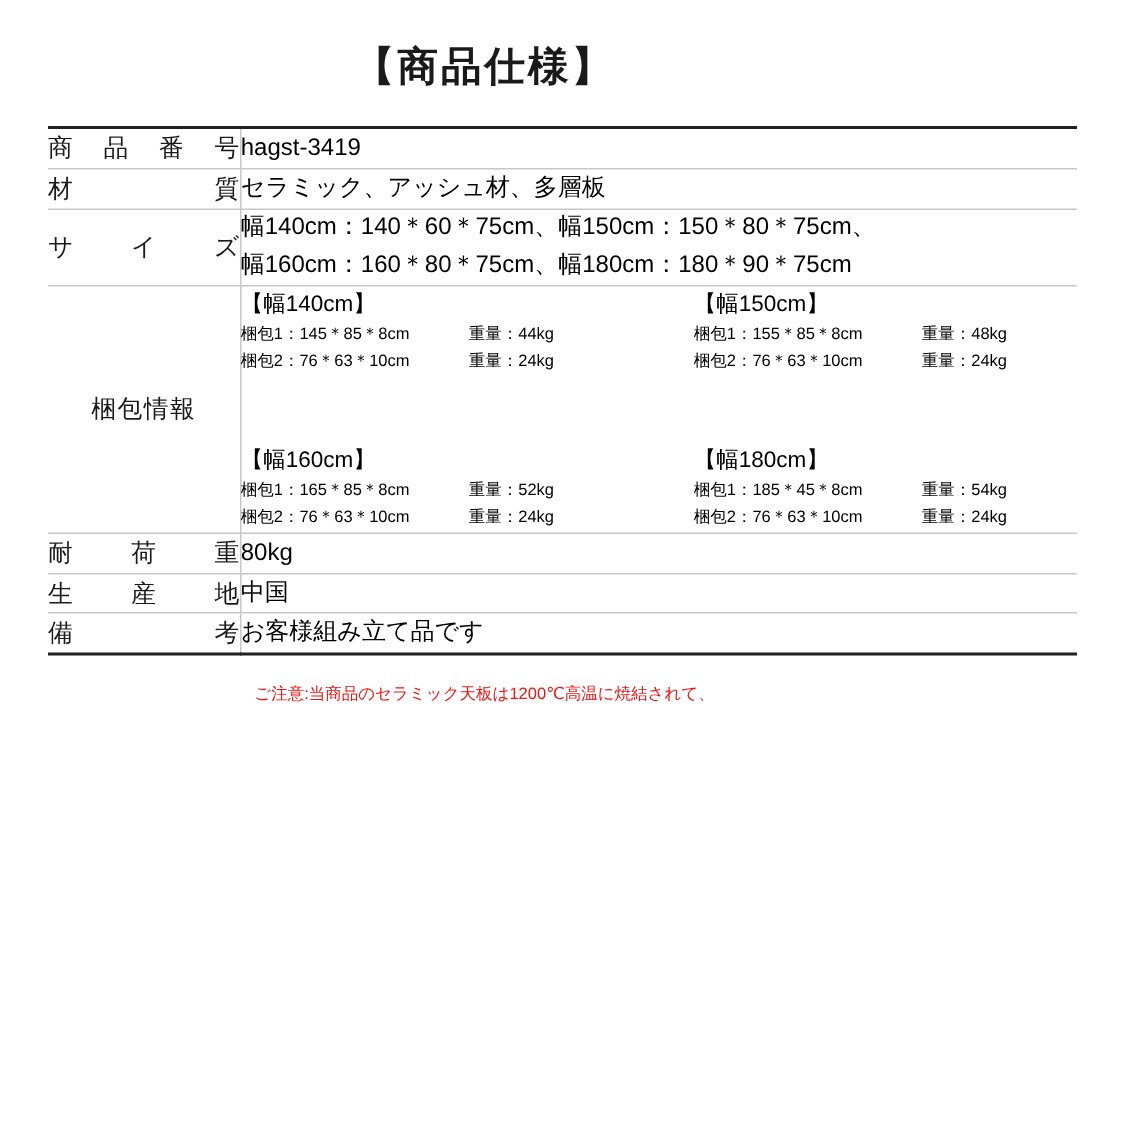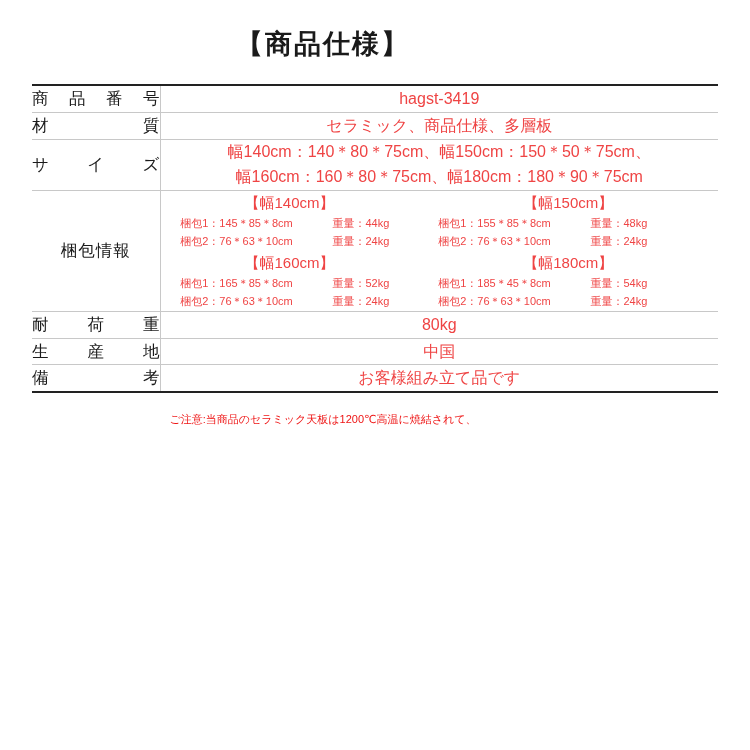--- a/index.html
+++ b/index.html
@@ -76,63 +76,62 @@
   .label-inner.solid {
     justify-content: center;
     letter-spacing: 1px;
   }
   .label-inner > span {
     display: inline-block;
   }
 
   td.value {
     font-size: 16px;
-    color: #ef4444;
+    color: #000000;
     padding: 9px 0 9px 14px;
     line-height: 1.62;
-    text-align: center;
   }
   td.value.tight {
     line-height: 1.55;
   }
 
   .value-line {
     display: block;
     white-space: nowrap;
   }
 
   
   .pack-grid {
     display: grid;
     grid-template-columns: 258px 1fr;
     row-gap: 0px;
     column-gap: 0px;
     font-size: 15px;
     line-height: 1.62;
+    gap: 44px;
   }
   .pack-block {
     padding: 0;
   }
   .pack-head {
     white-space: nowrap;
     font-size: 15px;
   }
   .pack-row {
     display: flex;
     white-space: nowrap;
     font-size: 11px;
   }
   .pack-dim {
     display: inline-block;
     width: 152px;
     flex: 0 0 152px;
   }
   .pack-weight {
     display: inline-block;
-    margin-left: 20px;
   }
 
   
   .caution {
     margin-top: 16px;
     text-align: center;
     color: #ee1414;
     font-size: 11px;
     line-height: 1.95;
   }
@@ -167,34 +166,34 @@
         </tr>
 
         <tr>
           <th class="label">
             <span class="label-inner">
               <span>材</span>
               <span>質</span>
             </span>
           </th>
           <td class="value">
-            <span class="value-line">セラミック、商品仕様、多層板</span>
+            <span class="value-line">セラミック、アッシュ材、多層板</span>
           </td>
         </tr>
 
         <tr>
           <th class="label">
             <span class="label-inner">
               <span>サ</span>
               <span>イ</span>
               <span>ズ</span>
             </span>
           </th>
           <td class="value tight">
-            <span class="value-line">幅140cm：140＊80＊75cm、幅150cm：150＊50＊75cm、</span>
+            <span class="value-line">幅140cm：140＊60＊75cm、幅150cm：150＊80＊75cm、</span>
             <span class="value-line">幅160cm：160＊80＊75cm、幅180cm：180＊90＊75cm</span>
           </td>
         </tr>
 
         <tr>
           <th class="label">
             <span class="label-inner solid">
               <span>梱</span>
               <span>包</span>
               <span>情</span>

